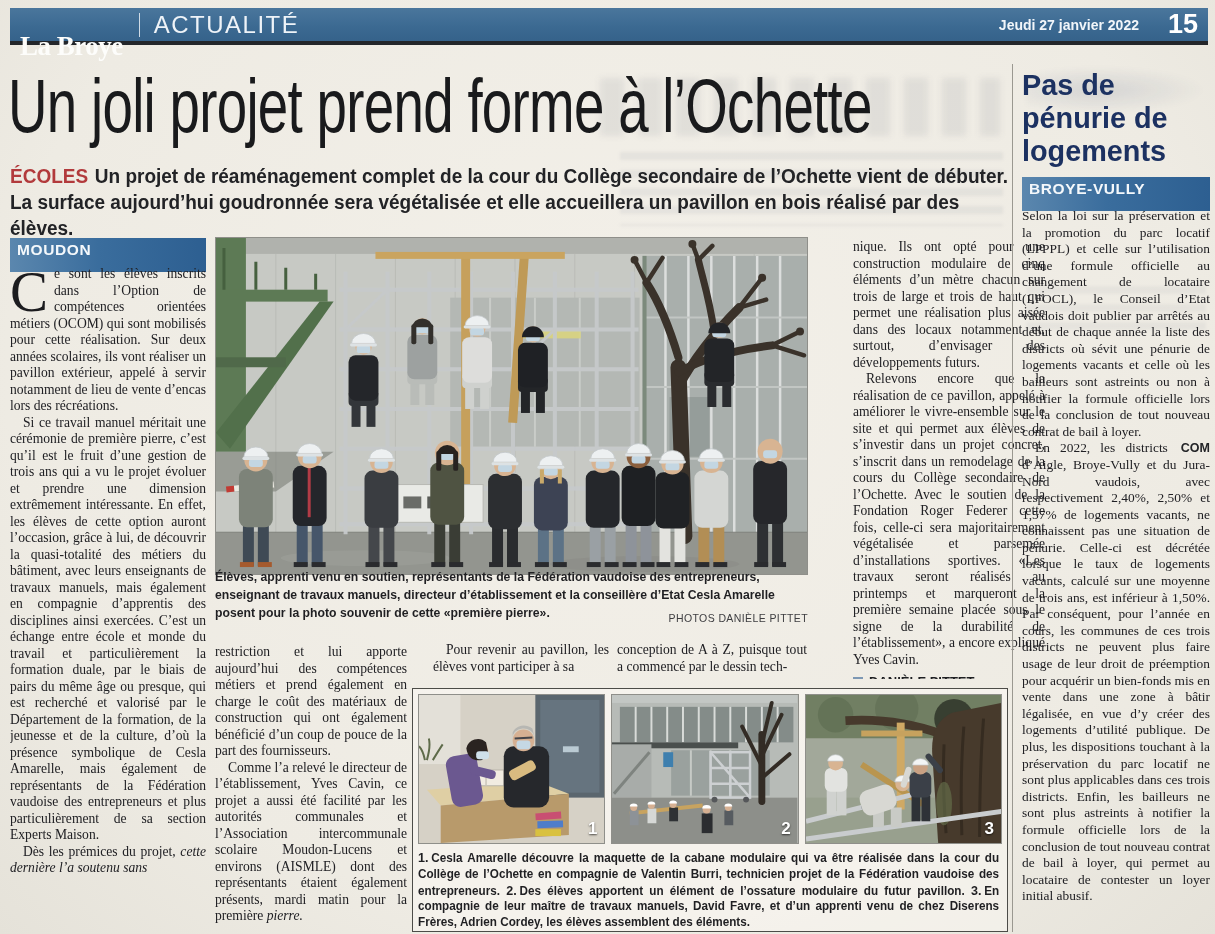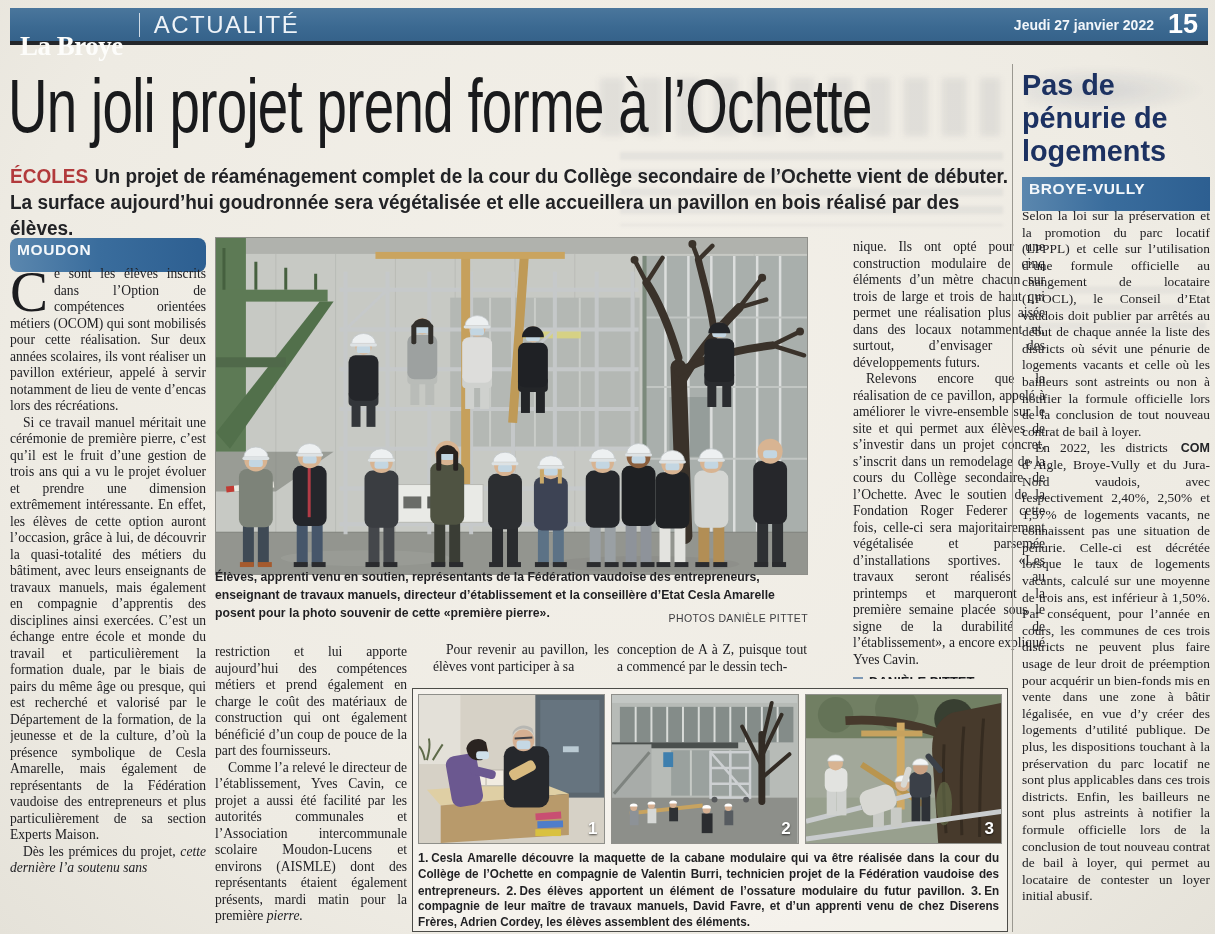--- a/index.html
+++ b/index.html
@@ -7,21 +7,21 @@
     background:radial-gradient(ellipse at 50% 40%, #f3f0e9 0%, #eeebe3 70%, #e5e2d9 100%);
     font-family:"Liberation Serif",serif;color:#26262a;}
   .abs{position:absolute;}
 
   
   .masthead{background:linear-gradient(180deg,#4a769c 0%,#3c6a92 55%,#35628a 100%);
     border-bottom:4px solid #23262a;display:flex;align-items:center;padding:0 10px;box-sizing:border-box;}
   .brand{font-family:"Liberation Serif",serif;font-weight:700;font-size:27px;color:#fdfdfb;letter-spacing:-.5px;margin-top:43px;}
   .mast-sep{width:1px;height:24px;background:#cfdbe6;margin:0 14px 0 16px;}
   .section-title{font-family:"Liberation Sans",sans-serif;font-size:24px;color:#eef3f8;letter-spacing:1.5px;font-weight:400;}
-  .mast-right{margin-left:auto;display:flex;align-items:center;gap:14px;text-align:center;}
+  .mast-right{margin-left:auto;display:flex;align-items:center;gap:29px;text-align:center;}
   .mast-date{font-family:"Liberation Sans",sans-serif;font-weight:700;font-size:14px;color:#f2f6fa;}
   .mast-page{font-family:"Liberation Sans",sans-serif;font-weight:700;font-size:27px;color:#ffffff;}
 
   
   .headline{font-family:"Liberation Sans",sans-serif;font-size:76px;font-weight:400;color:#191a1c;
     letter-spacing:-1px;white-space:nowrap;transform:scaleX(.72);transform-origin:0 0;}
   .standfirst{font-family:"Liberation Sans",sans-serif;font-weight:700;font-size:20px;line-height:26px;
     color:#222326;transform:scaleX(.95);transform-origin:0 0;width:1060px;}
   .kicker{color:#b23a3c;margin-right:7px;}
 
@@ -93,21 +93,21 @@
   <div class="abs" style="left:8px;top:62px;width:1002px;height:98px;">
     <div class="headline">Un joli projet prend forme à l’Ochette</div>
   </div>
   <div class="abs standfirst" style="left:10px;top:163px;">
     <div>
       <span class="kicker">ÉCOLES</span><span>Un projet de réaménagement complet de la cour du Collège secondaire de l’Ochette vient de débuter.</span>
     </div>
     <div>La surface aujourd’hui goudronnée sera végétalisée et elle accueillera un pavillon en bois réalisé par des élèves.</div>
   </div>
 
-  <div class="abs label-bar" style="left:10px;top:238px;width:196px;border-radius:8px;">MOUDON</div>
+  <div class="abs label-bar" style="left:10px;top:238px;width:196px;">MOUDON</div>
   <div class="abs col" style="left:10px;top:266px;width:196px;height:668px;">
     <p class="p"><span class="dropcap">C</span><span>e sont les élèves inscrits dans l’Option de compétences orientées métiers (OCOM) qui sont mobilisés pour cette réalisation. Sur deux années scolaires, ils vont réaliser un pavillon extérieur, appelé à servir notamment de lieu de vente d’encas lors des récréations.</span></p>
     <p class="p ind">Si ce travail manuel méritait une cérémonie de première pierre, c’est qu’il est le fruit d’une gestion de trois ans qui a vu le projet évoluer et prendre une dimension extrêmement intéressante. En effet, les élèves de cette option auront l’occasion, grâce à lui, de découvrir la quasi-totalité des métiers du bâtiment, avec leurs enseignants de travaux manuels, mais également en compagnie d’apprentis des disciplines ainsi exercées. C’est un échange entre école et monde du travail et particulièrement la formation duale, par le biais de pairs du même âge ou presque, qui est recherché et valorisé par le Département de la formation, de la jeunesse et de la culture, d’où la présence symbolique de Cesla Amarelle, mais également de représentants de la Fédération vaudoise des entrepreneurs et plus particulièrement de sa section Experts Maison.</p>
     <p class="p ind"><span>Dès les prémices du projet, </span><span class="it">cette dernière l’a soutenu sans</span></p>
   </div>
 
   <div class="abs photo" style="left:215px;top:237px;width:593px;height:338px;">
     <svg viewBox="0 0 593 338" preserveAspectRatio="none">
       <rect width="593" height="338" fill="#c7c9c4"></rect>
       <rect width="593" height="16" fill="#b0b2ad"></rect>

